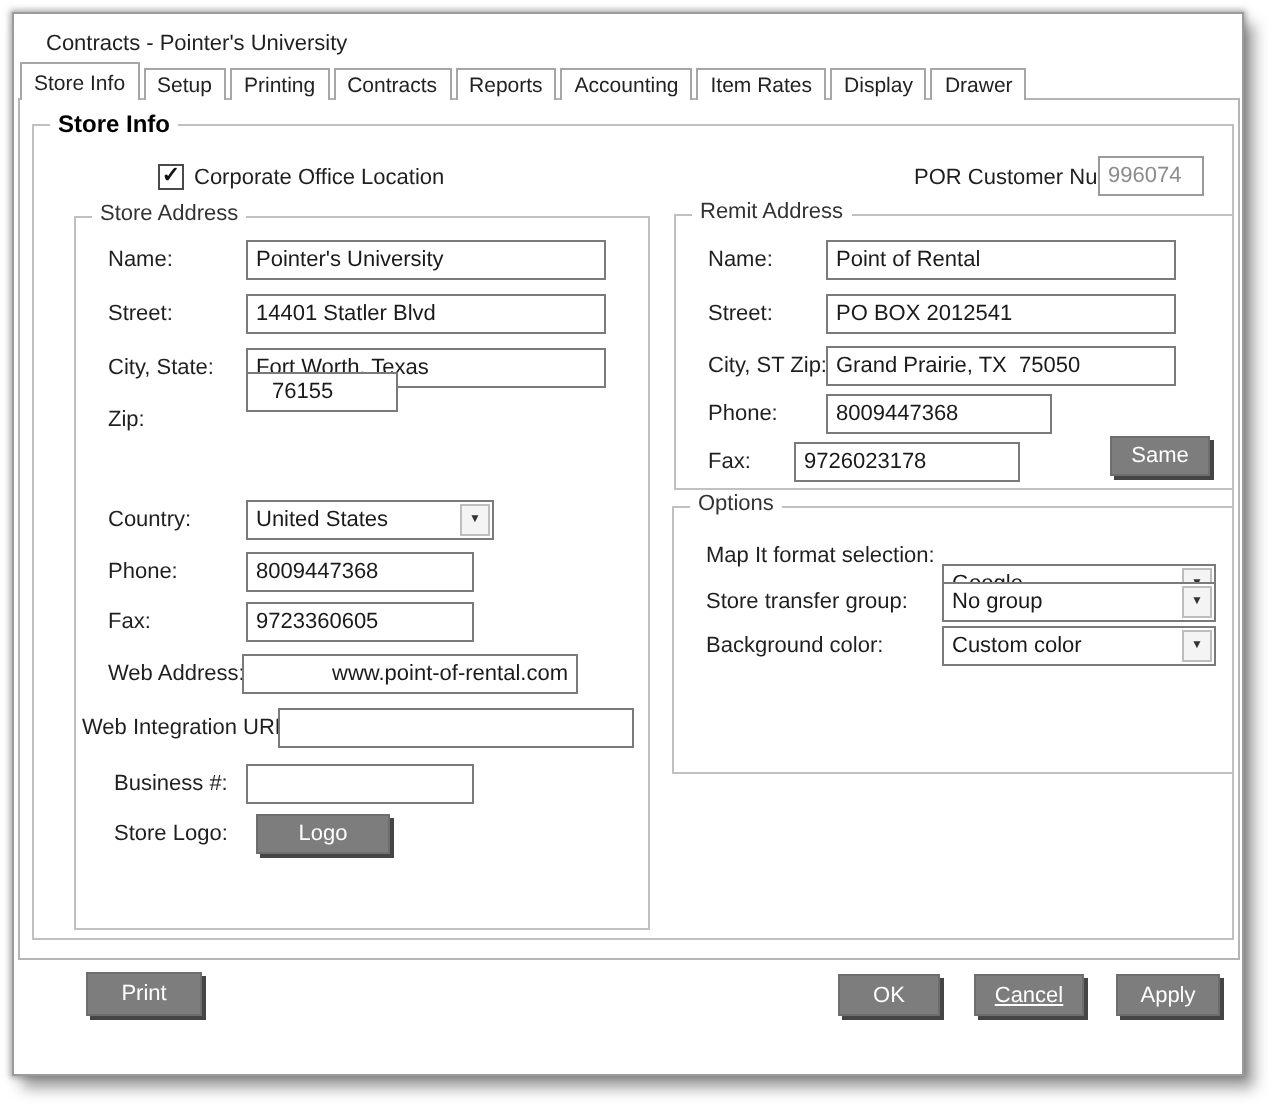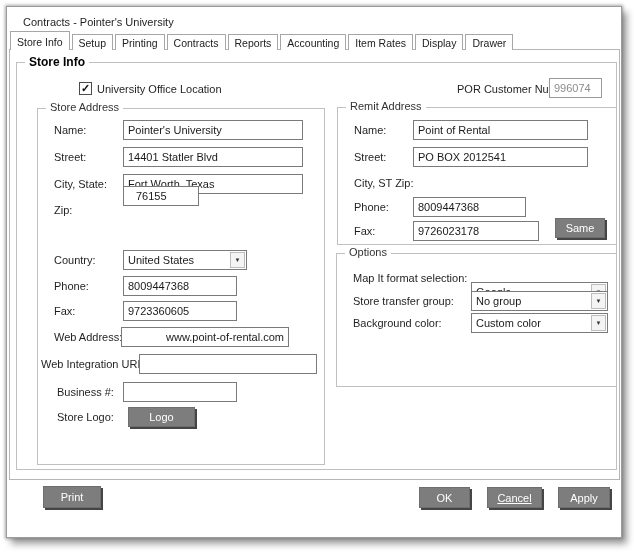--- a/index.html
+++ b/index.html
@@ -89,21 +89,21 @@
   </div>
 
   <div class="tabpage">
 
     <div class="groupbox" style="left:6px; top:12px; width:601px; height:408px;">
       <span class="legend bold">Store Info</span>
 
       <span class="cbx" style="left:62px; top:19px;">
         <span class="cbx-mark">✓</span>
       </span>
-      <span class="lbl" style="left:80px; top:20px;">University Office Location</span>
+      <span class="lbl" style="left:80px; top:20px;">Corporate Office Location</span>
 
       <span class="lbl" style="left:440px; top:20px;">POR Customer Number:</span>
       <input class="field disabled" readonly="" style="left: 532px; top: 15px; width: 53px;" value="996074">
 
       <div class="groupbox" style="left:20px; top:45px; width:288px; height:357px;">
         <span class="legend">Store Address</span>
 
         <span class="lbl" style="left:16px; top:15px;">Name:</span>
         <input class="field" style="left: 85px; top: 11px; width: 180px;" value="Pointer's University">
 
@@ -146,26 +146,27 @@
       <div class="groupbox" style="left:320px; top:44px; width:280px; height:138px;padding-left:16px;">
         <span class="legend">Remit Address</span>
 
         <span class="lbl" style="left:16px; top:16px;">Name:</span>
         <input class="field" style="left: 75px; top: 12px; width: 175px;" value="Point of Rental">
 
         <span class="lbl" style="left:16px; top:43px;">Street:</span>
         <input class="field" style="left: 75px; top: 39px; width: 175px;" value="PO BOX 2012541">
 
         <span class="lbl" style="left:16px; top:69px;">City, ST Zip:</span>
+        <input class="field" style="left: 75px; top: 65px; width: 175px;" value="Grand Prairie, TX  75050">
 
         <span class="lbl" style="left:16px; top:93px;">Phone:</span>
         <input class="field" style="left: 75px; top: 89px; width: 113px;" value="8009447368">
 
         <span class="lbl" style="left:16px; top:117px;">Fax:</span>
-        <input class="field" style="left: 75px; top: 113px; width: 126px;" value="9726023178">
+        <input class="field" style="left: 59px; top: 113px; width: 113px;" value="9726023178">
 
         <button class="gbtn" style="left:217px; top:110px; width:50px; height:20px;">Same</button>
       </div>
 
       <div class="groupbox" style="left:319px; top:190px; width:281px; height:134px;">
         <span class="legend">Options</span>
 
         <span class="lbl" style="left:16px; top:18px;">Map It format selection:</span>
         <div class="combo" style="left:134px; top:14px; width:137px;margin-top:14px;">
           <span class="combo-value">Google</span>

